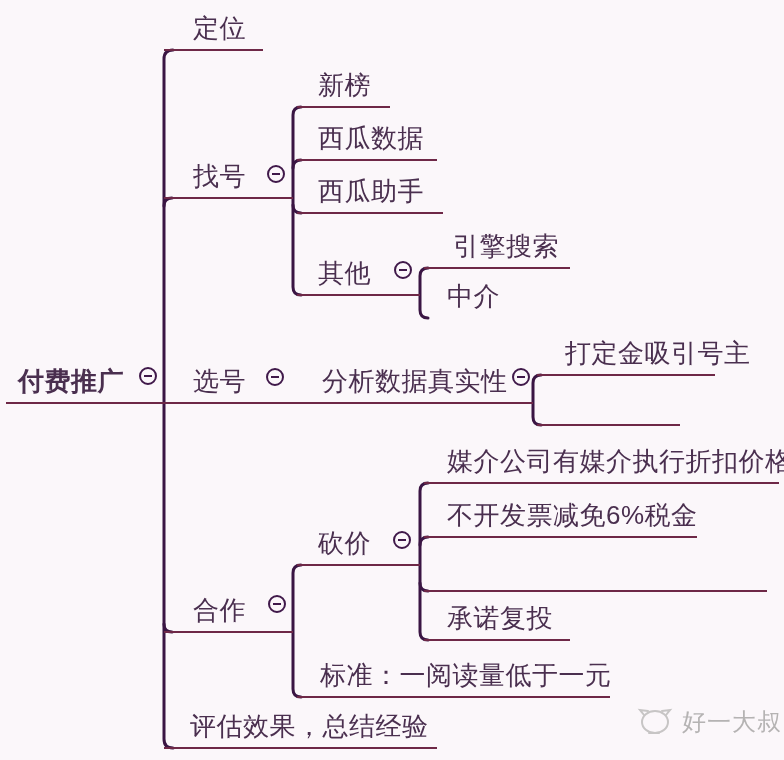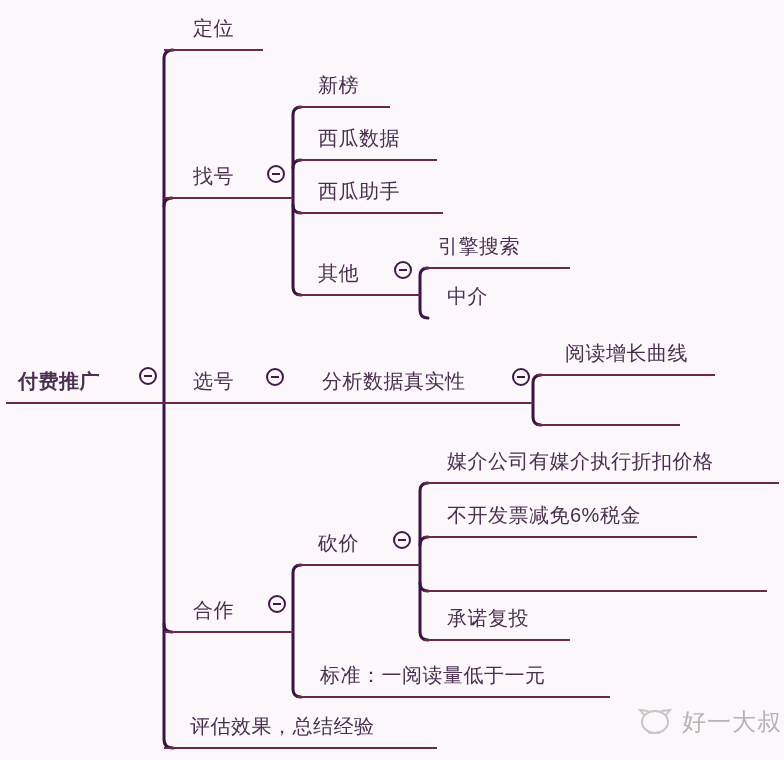--- a/index.html
+++ b/index.html
@@ -12,21 +12,21 @@
   #canvas {
     position: relative;
     width: 784px; height: 760px;
     background: #fbf7fa;
   }
   #connectors {
     position: absolute; left: 0; top: 0;
   }
   .node {
     position: absolute;
-    font-size: 20px;
+    font-size: 26px;
     line-height: 28px;
     color: #4a2f4f;
     white-space: nowrap;
     letter-spacing: 0.5px;
     cursor: default;
   }
   .node.root { font-weight: 700; }
   .collapse {
     position: absolute;
     width: 18px; height: 18px;
@@ -124,30 +124,30 @@
 
   <div class="node" style="left:318px; top:177px">西瓜助手</div>
 
   <div class="node" style="left:318px; top:124px">西瓜数据</div>
 
   <div class="node" style="left:318px; top:259px">其他</div>
   <span class="collapse" style="left:394px; top:261px">
       <span class="minus"></span>
     </span>
 
-  <div class="node" style="left:438px; top:232px">引擎搜索</div>
+  <div class="node" style="left:453px; top:232px">引擎搜索</div>
 
   <div class="node" style="left:447px; top:282px">中介</div>
 
   <div class="node" style="left:322px; top:367px">分析数据真实性</div>
   <span class="collapse" style="left:512px; top:368px">
       <span class="minus"></span>
     </span>
 
-  <div class="node" style="left:565px; top:339px">阅读增长曲线</div>
+  <div class="node" style="left:565px; top:339px">打定金吸引号主</div>
 
 
   <div class="node" style="left:318px; top:529px">砍价</div>
   <span class="collapse" style="left:393px; top:531px">
       <span class="minus"></span>
     </span>
 
   <div class="node" style="left:447px; top:447px">媒介公司有媒介执行折扣价格</div>
 
   <div class="node" style="left:447px; top:501px">不开发票减免6%税金</div>

